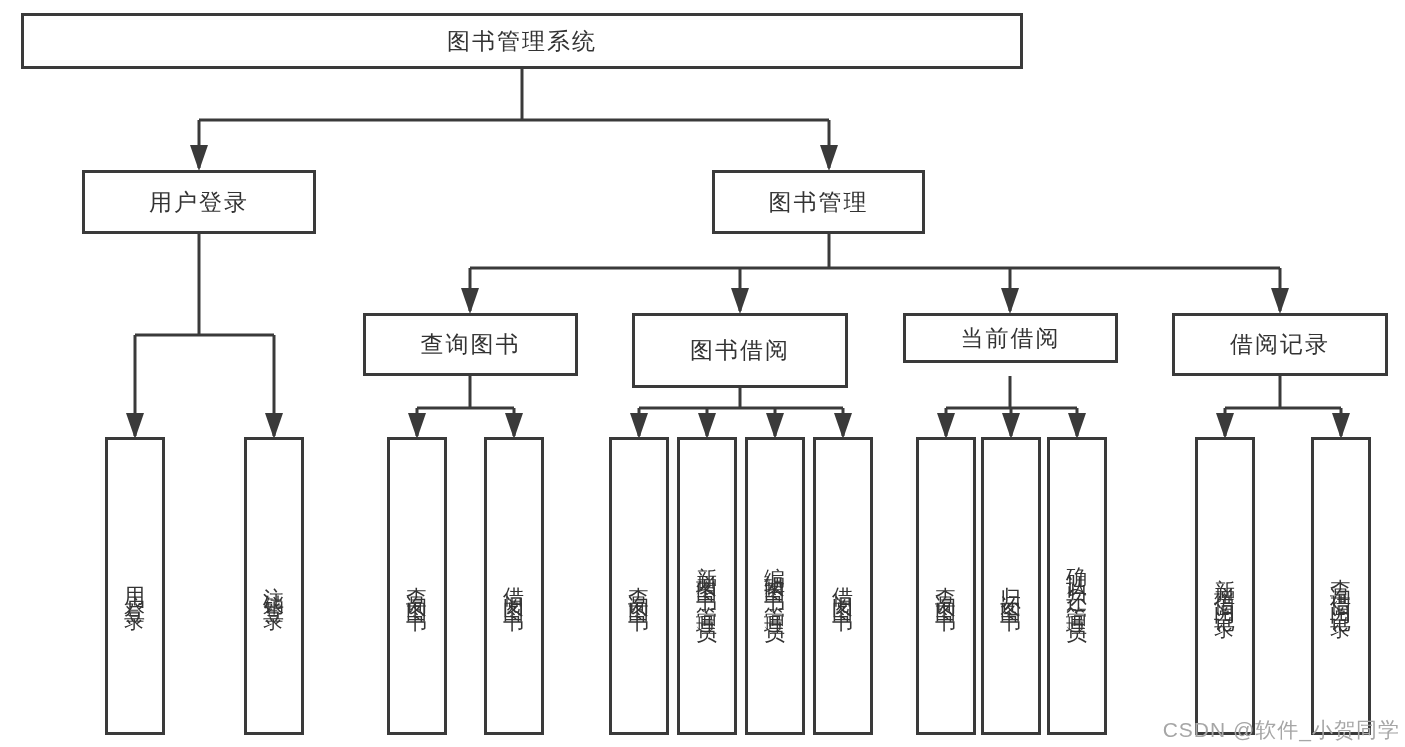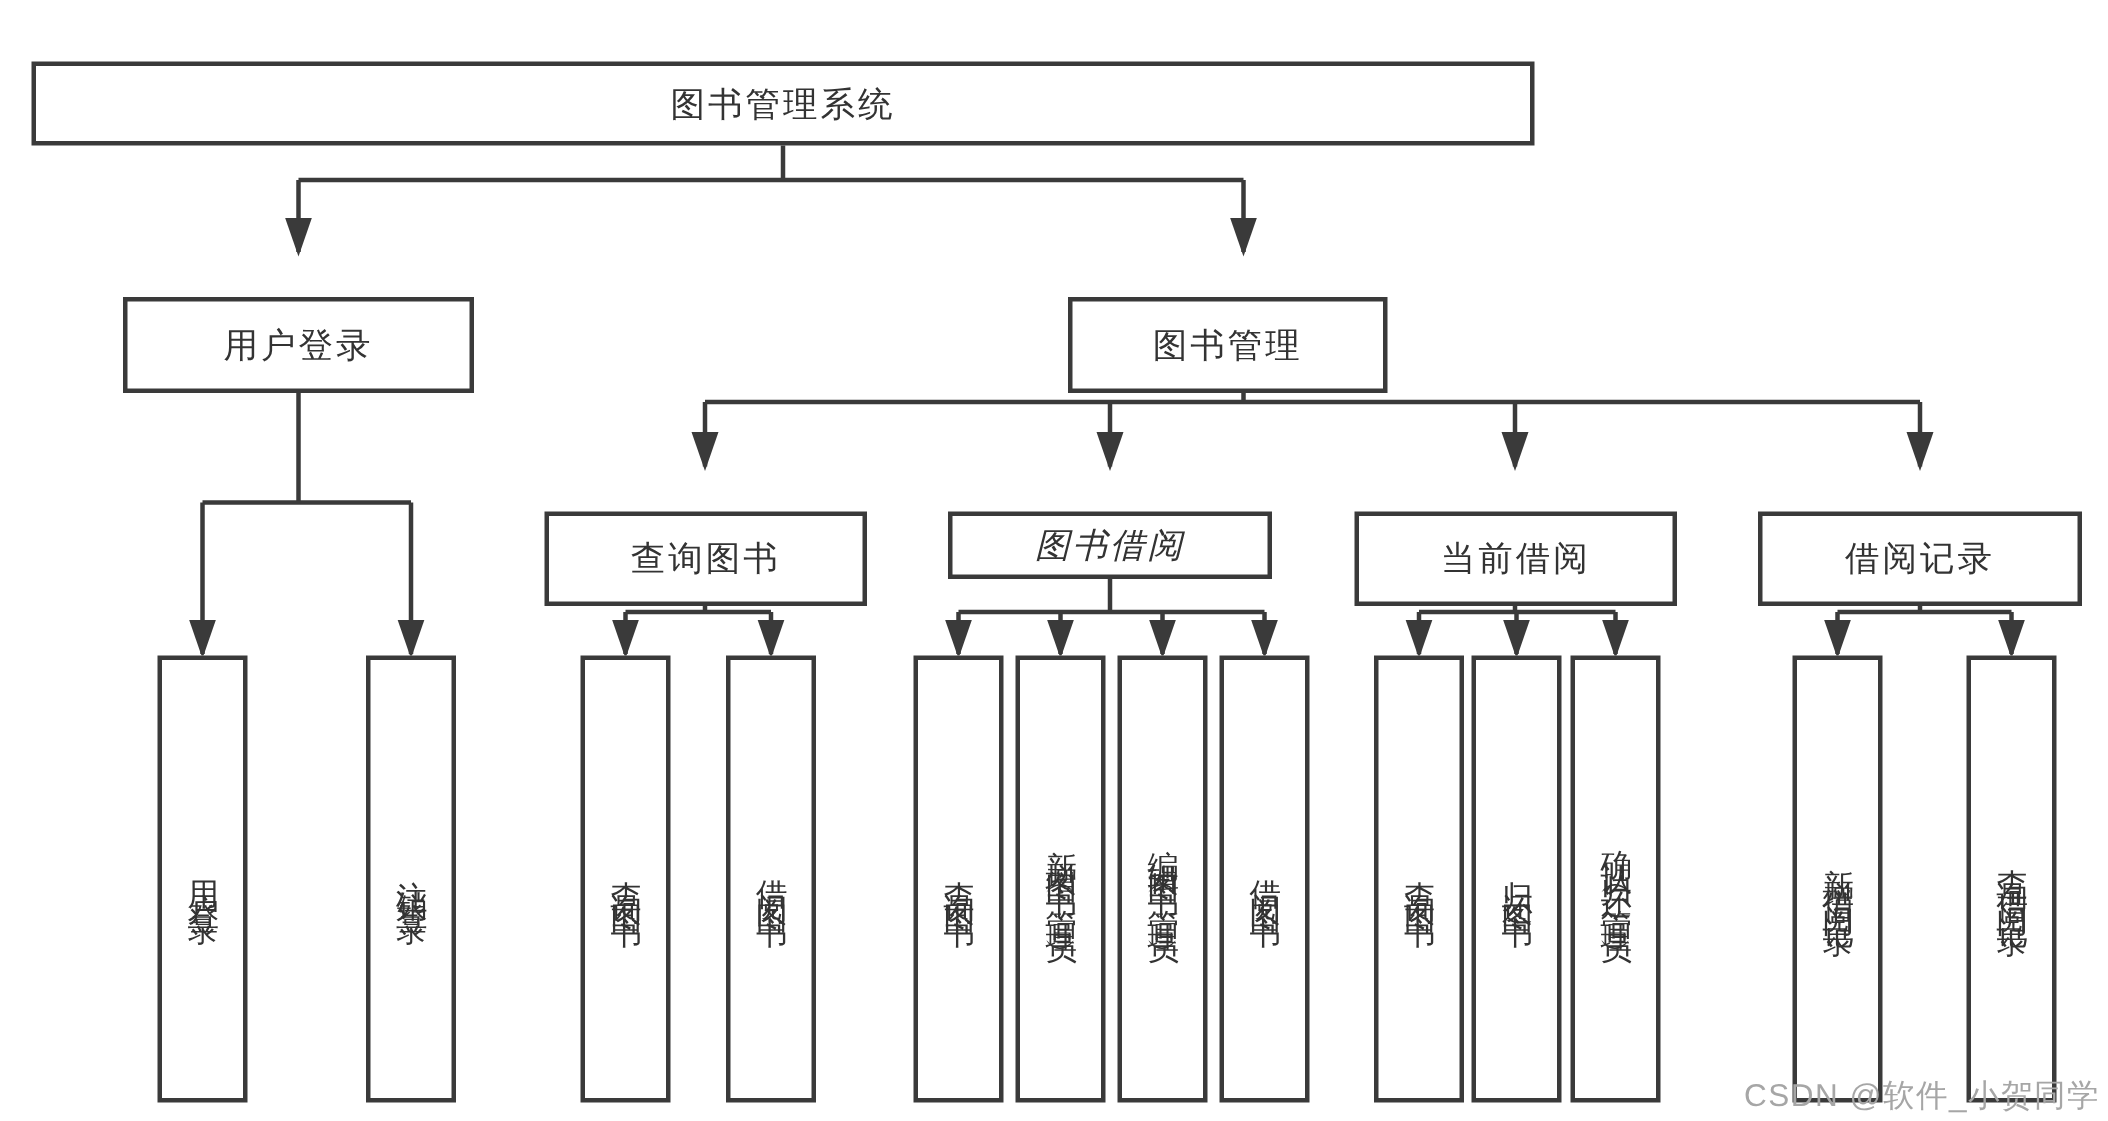--- a/index.html
+++ b/index.html
@@ -28,21 +28,20 @@
     border: 3px solid #3a3a3a;
     display: flex;
     align-items: center;
     justify-content: center;
     color: #333333;
   }
   .node.h {
     font-size: 23px;
     letter-spacing: 2px;
     white-space: nowrap;
-    margin-top: 28px;
   }
   .node.v span {
     writing-mode: vertical-rl;
     text-orientation: mixed;
     font-size: 21px;
     letter-spacing: 8px;
     line-height: 1;
     white-space: nowrap;
   }
   .watermark {
@@ -118,24 +117,24 @@
   <div class="node h" style="left:82px; top:170px; width:234px; height:64px;">
     <span>用户登录</span>
   </div>
   <div class="node h" style="left:712px; top:170px; width:213px; height:64px;">
     <span>图书管理</span>
   </div>
 
   <div class="node h" style="left:363px; top:313px; width:215px; height:63px;">
     <span>查询图书</span>
   </div>
-  <div class="node h" style="left:632px; top:313px; width:216px; height:45px;font-style:italic;">
+  <div class="node h" style="left:632px; top:313px; width:216px; height:75px;">
     <span>图书借阅</span>
   </div>
-  <div class="node h" style="left:903px; top:313px; width:215px; height:63px;">
+  <div class="node h" style="left:903px; top:313px; width:215px; height:50px;">
     <span>当前借阅</span>
   </div>
   <div class="node h" style="left:1172px; top:313px; width:216px; height:63px;">
     <span>借阅记录</span>
   </div>
 
   <div class="node v" style="left:105px; top:437px; width:60px; height:298px;">
     <span>用户登录</span>
   </div>
   <div class="node v" style="left:244px; top:437px; width:60px; height:298px;">

